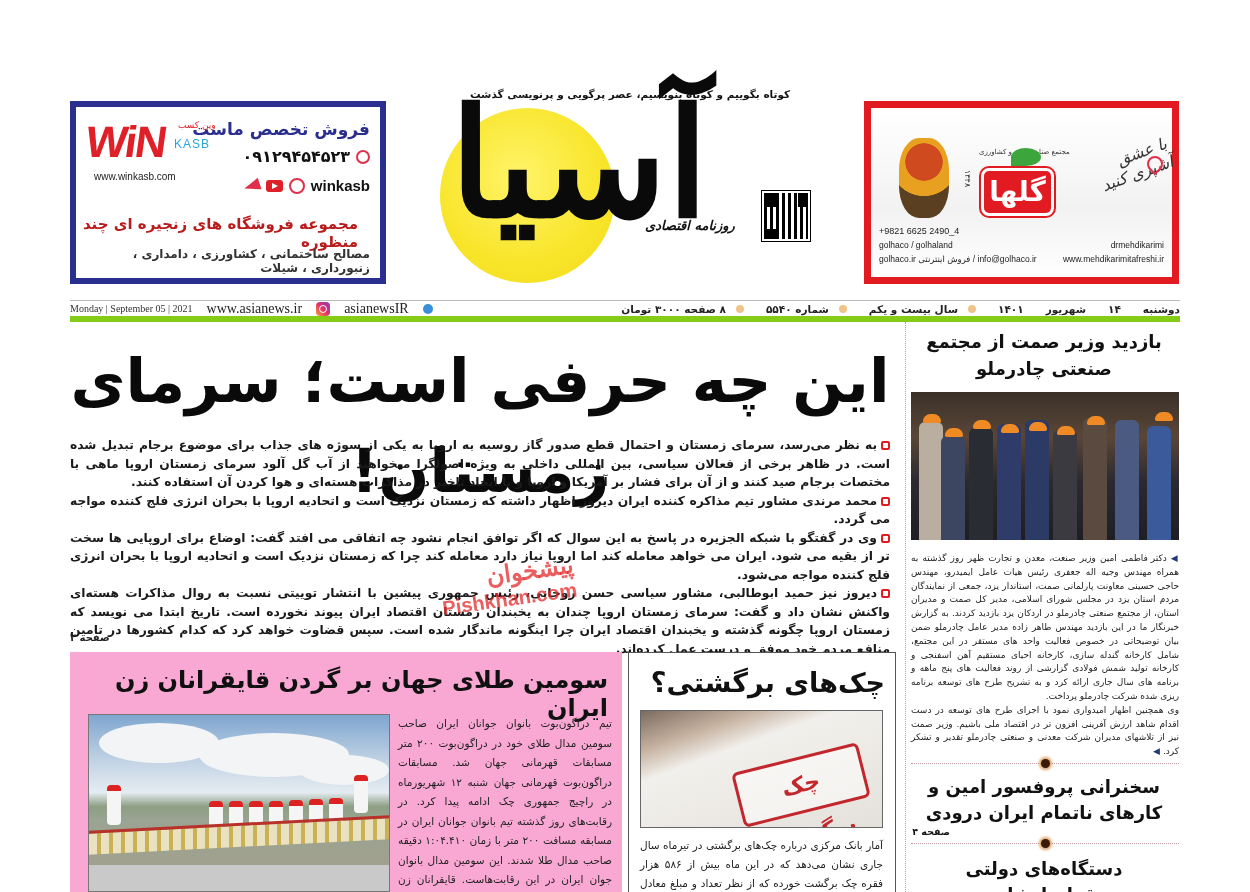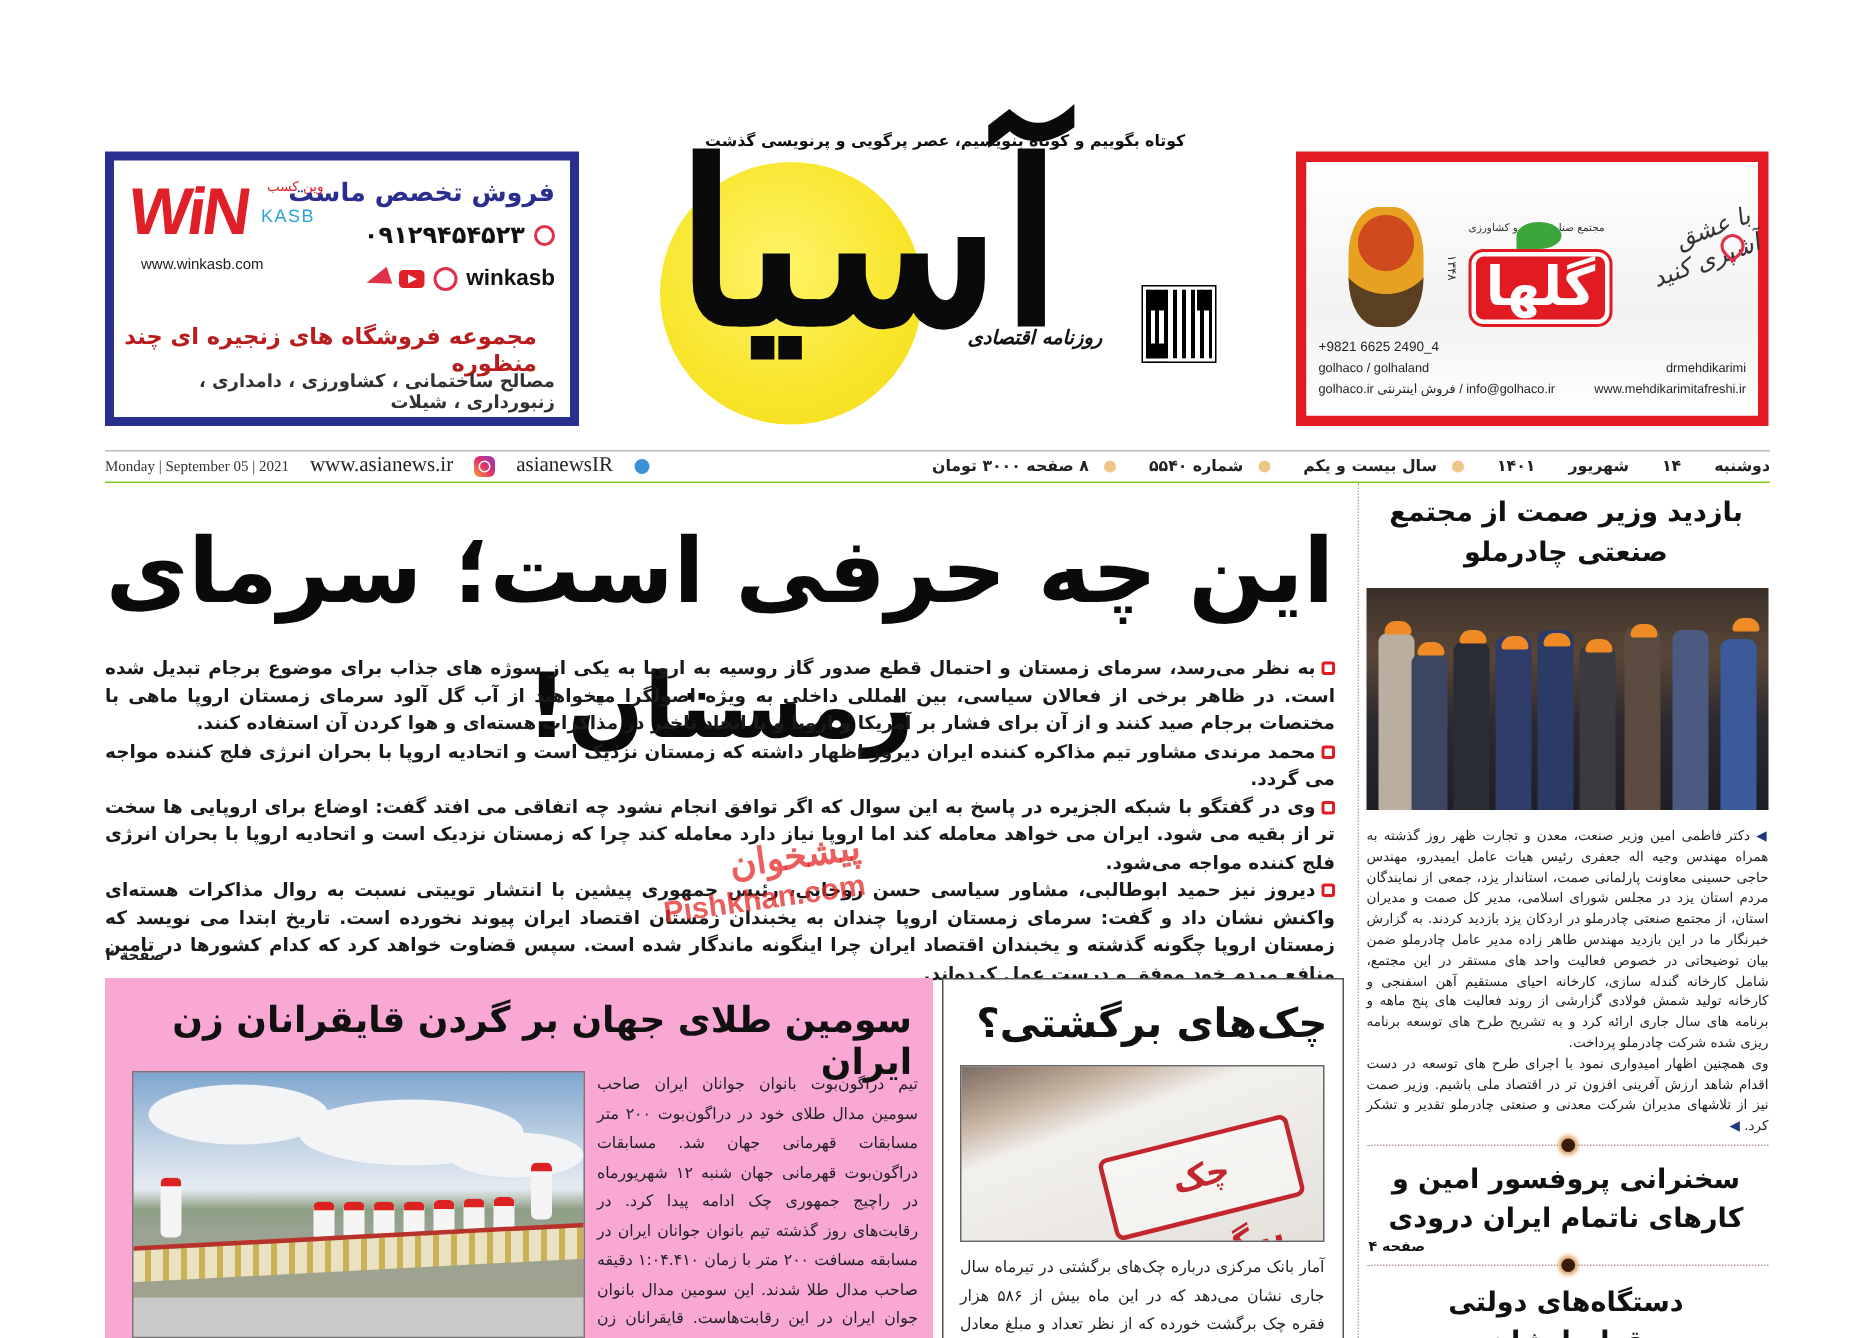--- a/index.html
+++ b/index.html
@@ -21,21 +21,21 @@
   .ad-left .slogan { position: absolute; right: 22px; top: 108px; font-size: 15px; font-weight: bold; color: #b91c1c; }
   .ad-left .cats { position: absolute; right: 10px; top: 140px; font-size: 12px; color: #333; font-weight: bold; }
   .ico-round { display: inline-block; width: 16px; height: 16px; border-radius: 50%; border: 2px solid #e0304a; }
   .ico-yt { display: inline-block; width: 17px; height: 12px; border-radius: 3px; background: #e02028; position: relative; }
   .ico-yt::after { content: ""; position: absolute; left: 6px; top: 3px; border-left: 6px solid #fff; border-top: 3px solid transparent; border-bottom: 3px solid transparent; }
   .ico-tg { display: inline-block; width: 0; height: 0; border-right: 16px solid #e0304a; border-top: 6px solid transparent; border-bottom: 6px solid transparent; transform: rotate(-18deg); }
   .ico-wa { display: inline-block; width: 14px; height: 14px; border-radius: 50%; border: 2px solid #e0304a; }
 
   .ad-right { left: 864px; top: 101px; width: 315px; height: 183px; border: 7px solid #e21b22; background: #fff; }
   .ad-right .bg { position: absolute; inset: 0; background: linear-gradient(180deg,#fff 0%,#f2f2f2 60%,#fff 100%); }
-  .ad-right .brand { position: absolute; left: 110px; top: 60px; width: 92px; height: 48px; background: #e21b22; border: 3px solid #fff; outline: 2px solid #e21b22; border-radius: 8px; color: #fff; font-weight: 900; font-size: 36px; text-align: center; line-height: 42px; }
+  .ad-right .brand { position: absolute; left: 110px; top: 60px; width: 73px; height: 48px; background: #e21b22; border: 3px solid #fff; outline: 2px solid #e21b22; border-radius: 8px; color: #fff; font-weight: 900; font-size: 28px; text-align: center; line-height: 42px; }
   .ad-right .leaf { position: absolute; left: 140px; top: 40px; width: 30px; height: 18px; background: #3ca53c; border-radius: 50% 50% 50% 0; }
   .ad-right .sub { position: absolute; left: 108px; top: 40px; font-size: 7px; color: #333; direction: rtl; }
   .ad-right .est { position: absolute; left: 92px; top: 62px; font-size: 8px; color: #333; writing-mode: vertical-rl; }
   .ad-right .food { position: absolute; left: 28px; top: 30px; width: 50px; height: 80px; border-radius: 40%; background: radial-gradient(circle at 50% 30%, #d04a20 0 30%, #e8a020 31% 55%, #5a4020 56% 100%); }
   .ad-right .script { position: absolute; left: 212px; top: 40px; font-size: 16px; color: #333; font-style: italic; transform: rotate(-20deg); direction: rtl; }
   .ad-right .heart { position: absolute; left: 276px; top: 48px; width: 16px; height: 16px; border: 2px solid #e0304a; border-radius: 50% 50% 0 50%; transform: rotate(45deg); }
   .ad-right .line { position: absolute; font-family: "Liberation Sans", sans-serif; font-size: 8.5px; color: #222; white-space: nowrap; }
   .ad-right .l1 { left: 8px; top: 118px; font-size: 9px; }
   .ad-right .l2 { left: 8px; top: 132px; }
   .ad-right .l3 { left: 8px; top: 146px; }
@@ -48,21 +48,21 @@
   .logo-motto { position: absolute; left: 30px; top: 10px; font-size: 10.5px; font-weight: bold; color: #111; direction: rtl; }
   .logo-sub { position: absolute; left: 205px; top: 140px; font-size: 13px; font-style: italic; font-weight: bold; color: #111; direction: rtl; }
   .qr { position: absolute; left: 322px; top: 113px; width: 48px; height: 50px; background:
         linear-gradient(#000,#000) 0 0/14px 14px no-repeat,
         linear-gradient(#000,#000) 34px 0/14px 14px no-repeat,
         linear-gradient(#000,#000) 0 36px/14px 14px no-repeat,
         repeating-linear-gradient(90deg,#000 0 3px,#fff 3px 6px),
         #fff; border: 2px solid #fff; outline: 1px solid #000; }
 
   
-  .dateline { left: 70px; top: 300px; width: 1110px; height: 22px; border-top: 1px solid #bbb; border-bottom: 1px solid #84cc16; display: flex; align-items: center; font-size: 10.5px; }
+  .dateline { left: 70px; top: 300px; width: 1110px; height: 22px; border-top: 1px solid #bbb; border-bottom: 6px solid #84cc16; display: flex; align-items: center; font-size: 10.5px; }
   .dl-left { display: flex; align-items: center; gap: 14px; direction: ltr; }
   .dl-en { font-family: "Liberation Serif", serif; font-size: 10px; color: #333; }
   .dl-site { font-family: "Liberation Serif", serif; font-size: 14px; color: #222; }
   .ig-ico { display: inline-block; width: 14px; height: 14px; border-radius: 4px; background: linear-gradient(45deg,#f9a235,#e1306c,#8a3ab9); position: relative; }
   .ig-ico::after { content:""; position:absolute; left:3px; top:3px; width:6px; height:6px; border:1.5px solid #fff; border-radius:50%; }
   .verify { display: inline-block; width: 10px; height: 10px; border-radius: 50%; background: #3b8fd9; }
   .dl-right { position: absolute; right: 0; display: flex; direction: rtl; align-items: center; gap: 0; font-weight: bold; font-size: 10.5px; color: #222; }
   .dl-right span { margin-left: 22px; }
   .dot-o { display: inline-block; width: 8px; height: 8px; border-radius: 50%; background: #f0c58a; margin-left: 10px !important; }
 

